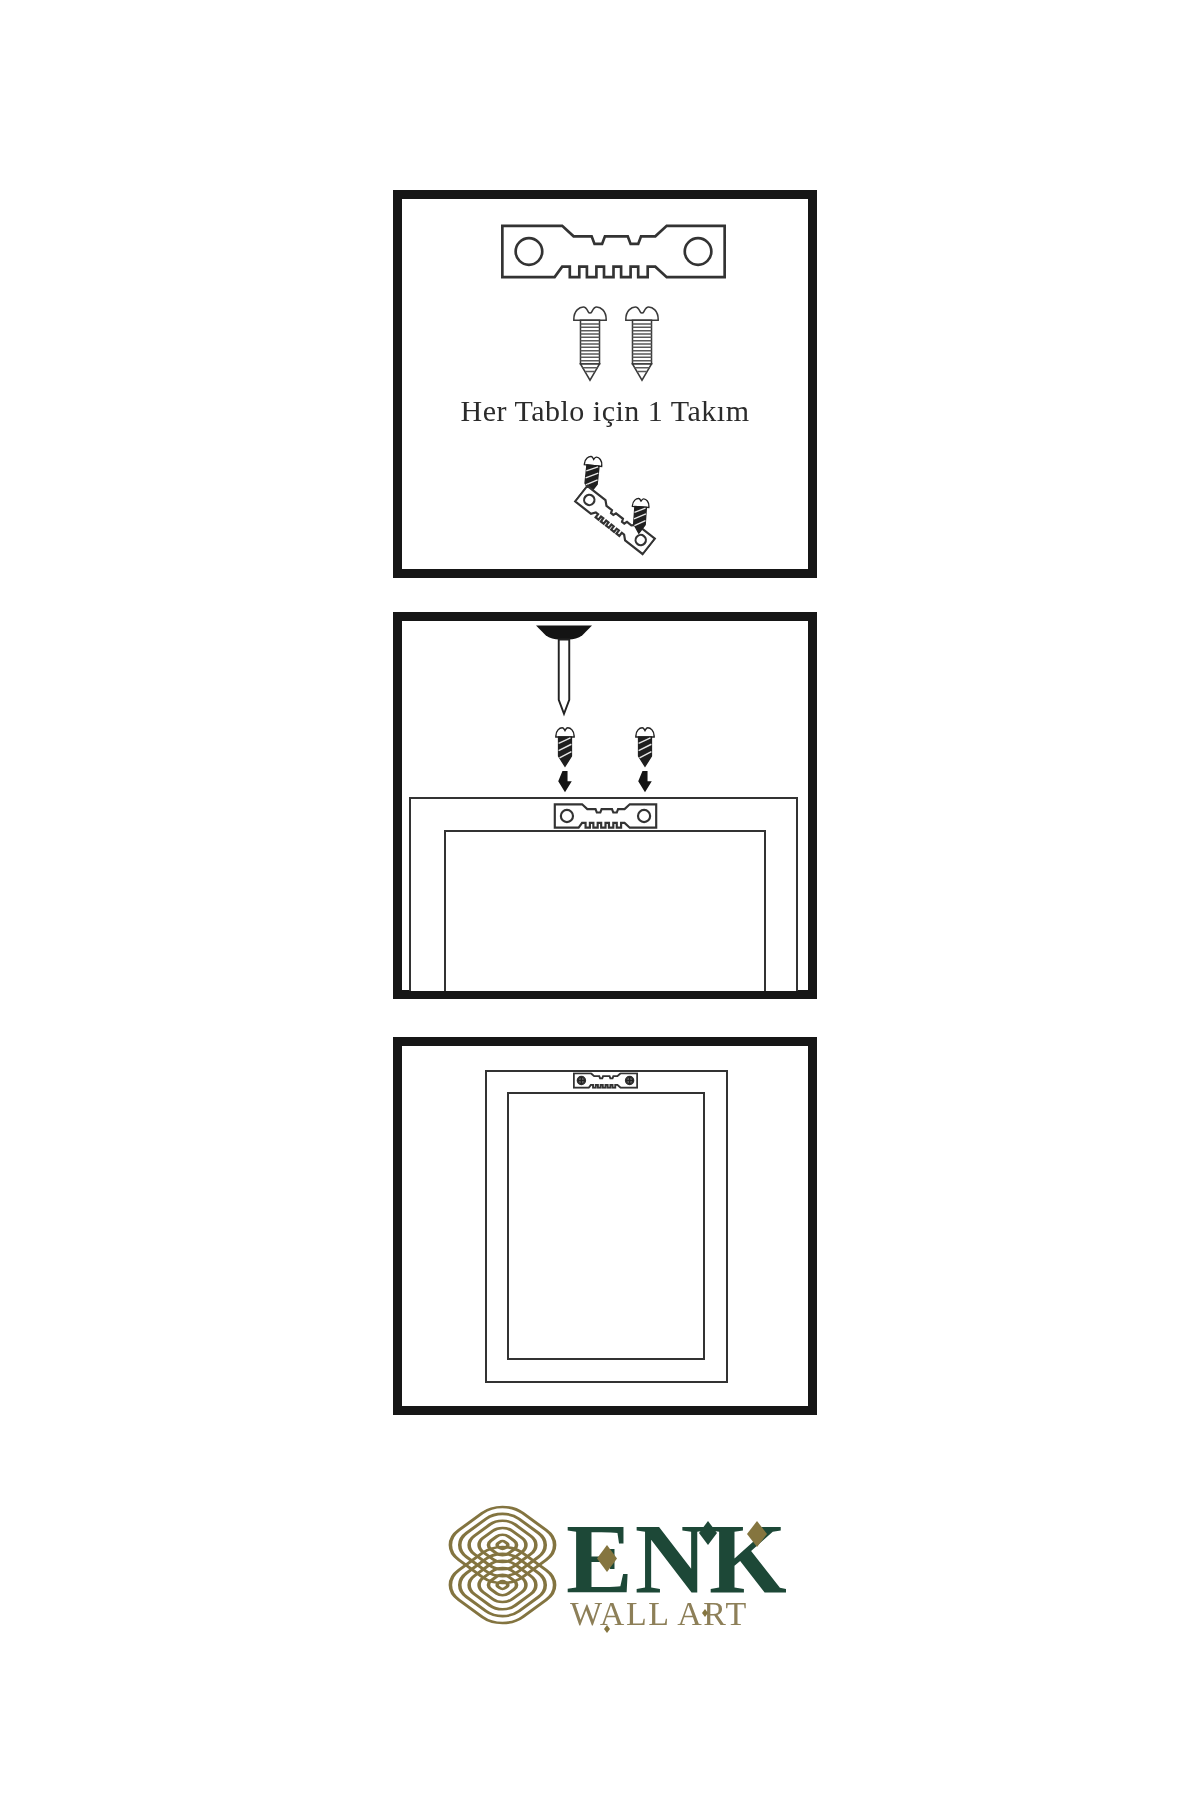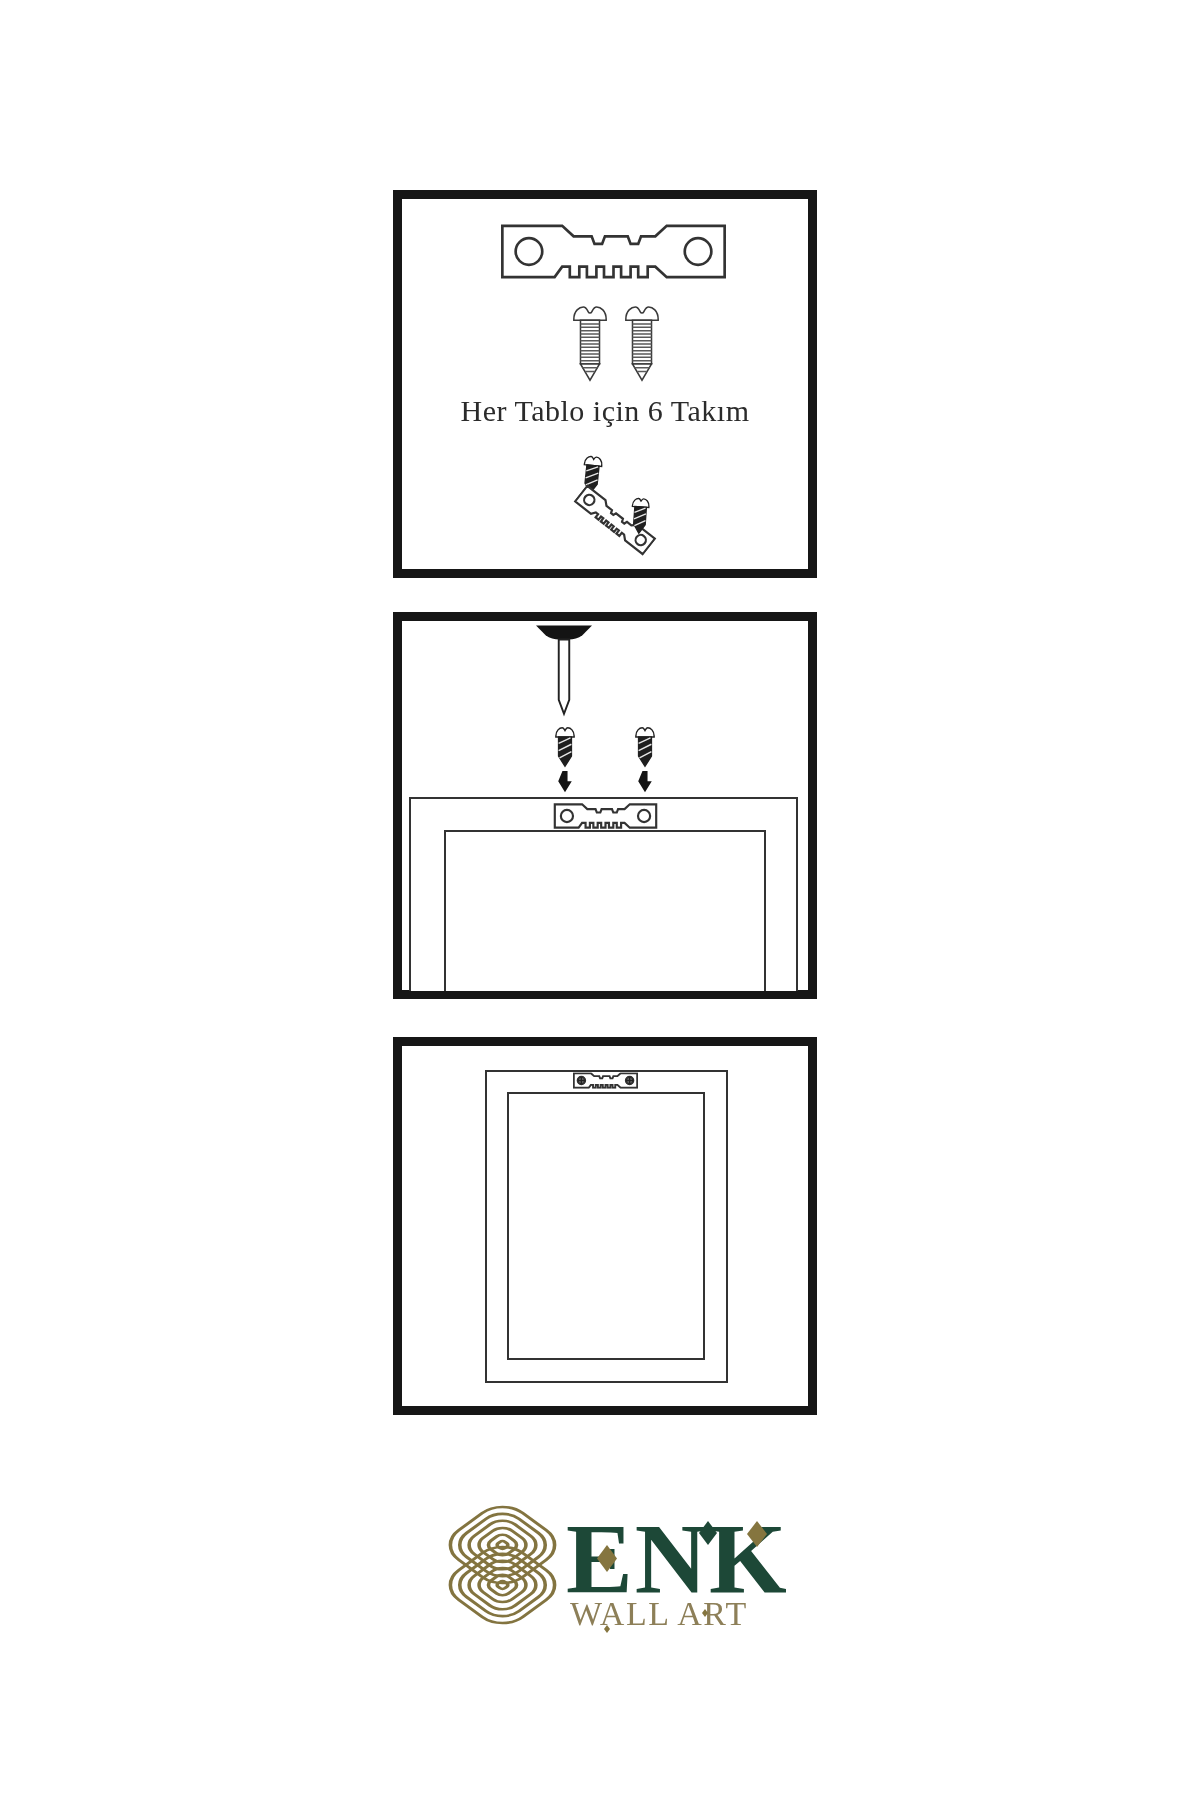--- a/index.html
+++ b/index.html
@@ -86,21 +86,21 @@
     <svg class="abs" style="left:95px;top:24px;stroke-width:2.8" width="233" height="57" preserveAspectRatio="none">
         <use href="#hanger"></use>
       </svg>
     <svg class="abs" style="left:168px;top:106px;stroke-width:1.6" width="40" height="78" preserveAspectRatio="none">
         <use href="#screw-grey"></use>
       </svg>
     <svg class="abs" style="left:220px;top:106px;stroke-width:1.6" width="40" height="78" preserveAspectRatio="none">
         <use href="#screw-grey"></use>
       </svg>
 
-    <div class="caption">Her Tablo için 6 Takım</div>
+    <div class="caption">Her Tablo için 1 Takım</div>
 
     <svg class="abs" style="left:179px;top:256px;stroke-width:1.6;transform:rotate(6deg)" width="22" height="40" preserveAspectRatio="none">
         <use href="#screw-dark"></use>
       </svg>
     <svg class="abs" style="left:169px;top:309px;stroke-width:6;transform:rotate(38deg)" width="88" height="24" preserveAspectRatio="none">
         <use href="#hanger"></use>
       </svg>
     <svg class="abs" style="left:227px;top:298px;stroke-width:1.6;transform:rotate(4deg)" width="22" height="38" preserveAspectRatio="none">
         <use href="#screw-dark"></use>
       </svg>

